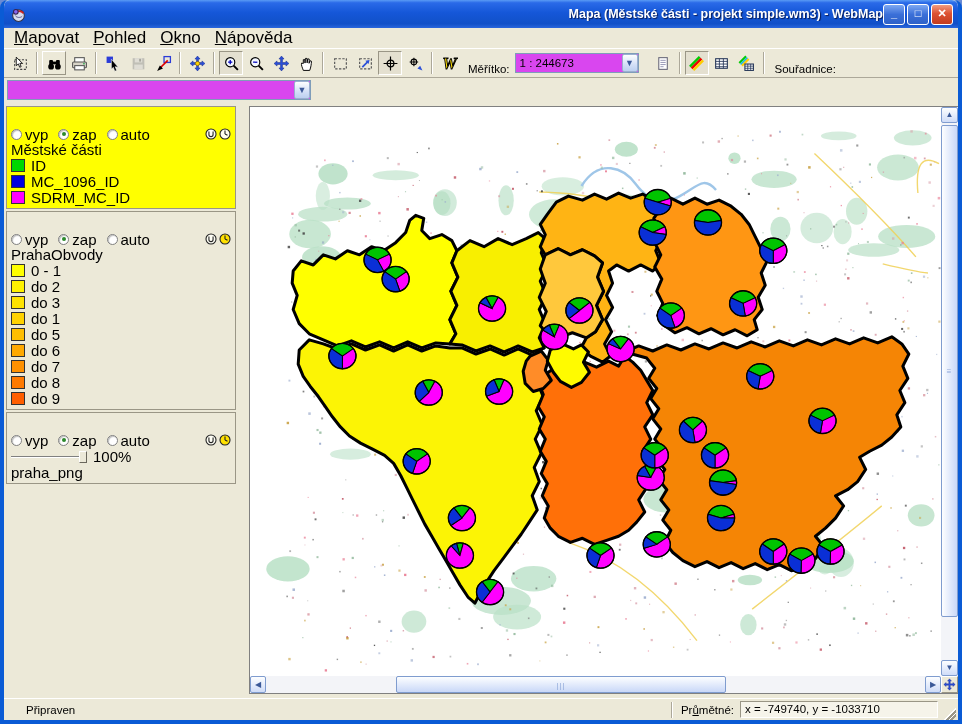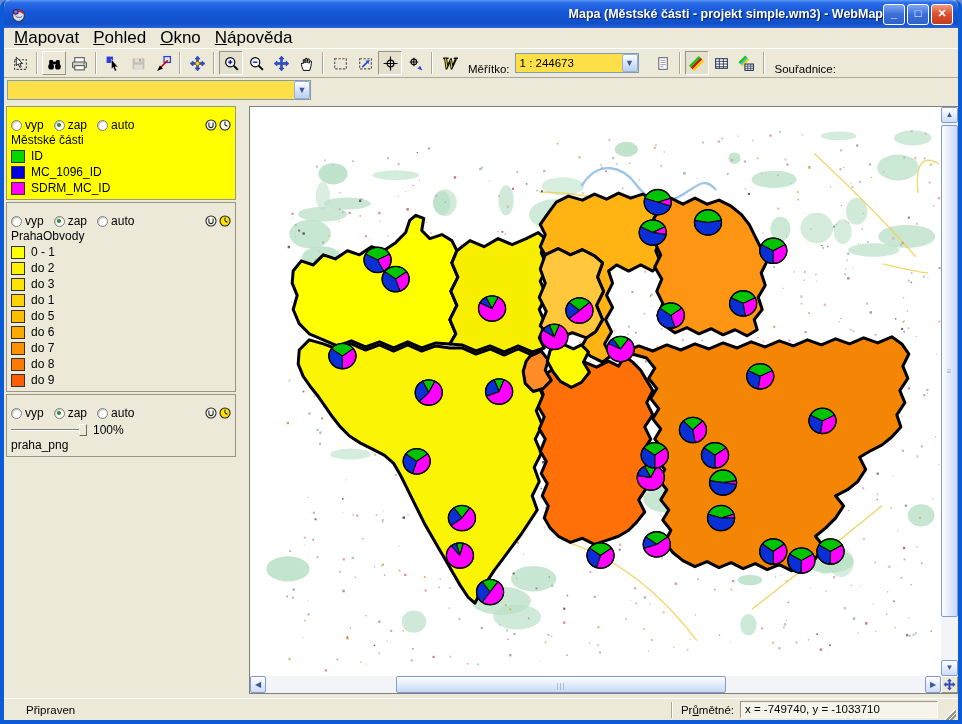--- a/index.html
+++ b/index.html
@@ -29,33 +29,33 @@
     border-top:1px solid #fff;border-bottom:1px solid #aca899;background:#ECE9D8;}
   .tbtn{width:24px;height:24px;flex:0 0 auto;display:flex;align-items:center;justify-content:center;
     border:1px solid transparent;background:transparent;padding:0;}
   .tbtn svg{width:17px;height:17px;}
   .tbtn.raised{border-color:#fff #9a9686 #9a9686 #fff;}
   .tbtn.pressed{border-color:#9a9686 #fff #fff #9a9686;background:#e4e0d0;}
   .tbtn.disabled svg{opacity:.5;filter:grayscale(1);}
   .tsep{width:2px;height:22px;margin:0 3px;flex:0 0 auto;
     border-left:1px solid #aca899;border-right:1px solid #fff;}
   .tlabel{font-size:11.5px;margin:12px 4px 0 6px;white-space:nowrap;}
-  .combo{height:20px;background:#fde047;border:1px solid #7f9db9;display:flex;align-items:center;font-size:11.5px;}
+  .combo{height:20px;background:#d946ef;border:1px solid #7f9db9;display:flex;align-items:center;font-size:11.5px;}
   .combo .val{flex:1;padding:0 4px;white-space:nowrap;overflow:hidden;}
   .ddbtn{width:16px;height:18px;margin:0;border:1px solid #9ab0d0;border-radius:2px;
     background:linear-gradient(180deg,#fdfeff,#d3e0f7 60%,#bcd0f0);display:flex;align-items:center;justify-content:center;
     color:#3c5a9a;font-size:9px;}
   .scalecombo{width:124px;margin-right:2px;}
   
   .comborow{height:24px;flex:0 0 24px;display:flex;align-items:center;padding:2px 0 2px 3px;background:#ECE9D8;}
   .addrcombo{width:304px;}
   
   .content{flex:1;display:flex;align-items:flex-start;padding-top:4px;background:#ECE9D8;position:relative;}
   .sidebar{width:230px;flex:0 0 230px;margin-left:2px;display:flex;flex-direction:column;gap:2px;}
-  .panel{border:1px solid #9a9686;background:#ECE9D8;padding:10px 4px 3px 4px;font-size:12px;}
+  .panel{border:1px solid #9a9686;background:#ECE9D8;padding:19px 4px 3px 4px;font-size:15px;}
   .panel.active{background:#FFFF00;}
   .radiorow{display:flex;align-items:center;gap:10px;height:16px;}
   .radio{display:flex;align-items:center;gap:3px;}
   .rdot{width:11px;height:11px;border-radius:50%;background:#fff;border:1px solid #808080;
     box-shadow:inset 1px 1px 1px rgba(0,0,0,.25);position:relative;flex:0 0 auto;}
   .rdot.sel::after{content:"";position:absolute;left:2.5px;top:2.5px;width:4px;height:4px;border-radius:50%;background:#2c8a2c;}
   .picons{margin-left:auto;display:flex;gap:2px;align-items:center;}
   .picons svg{width:12px;height:12px;}
   .ptitle{height:15px;line-height:15px;}
   .legend .lrow{display:flex;align-items:center;gap:6px;height:16px;}

